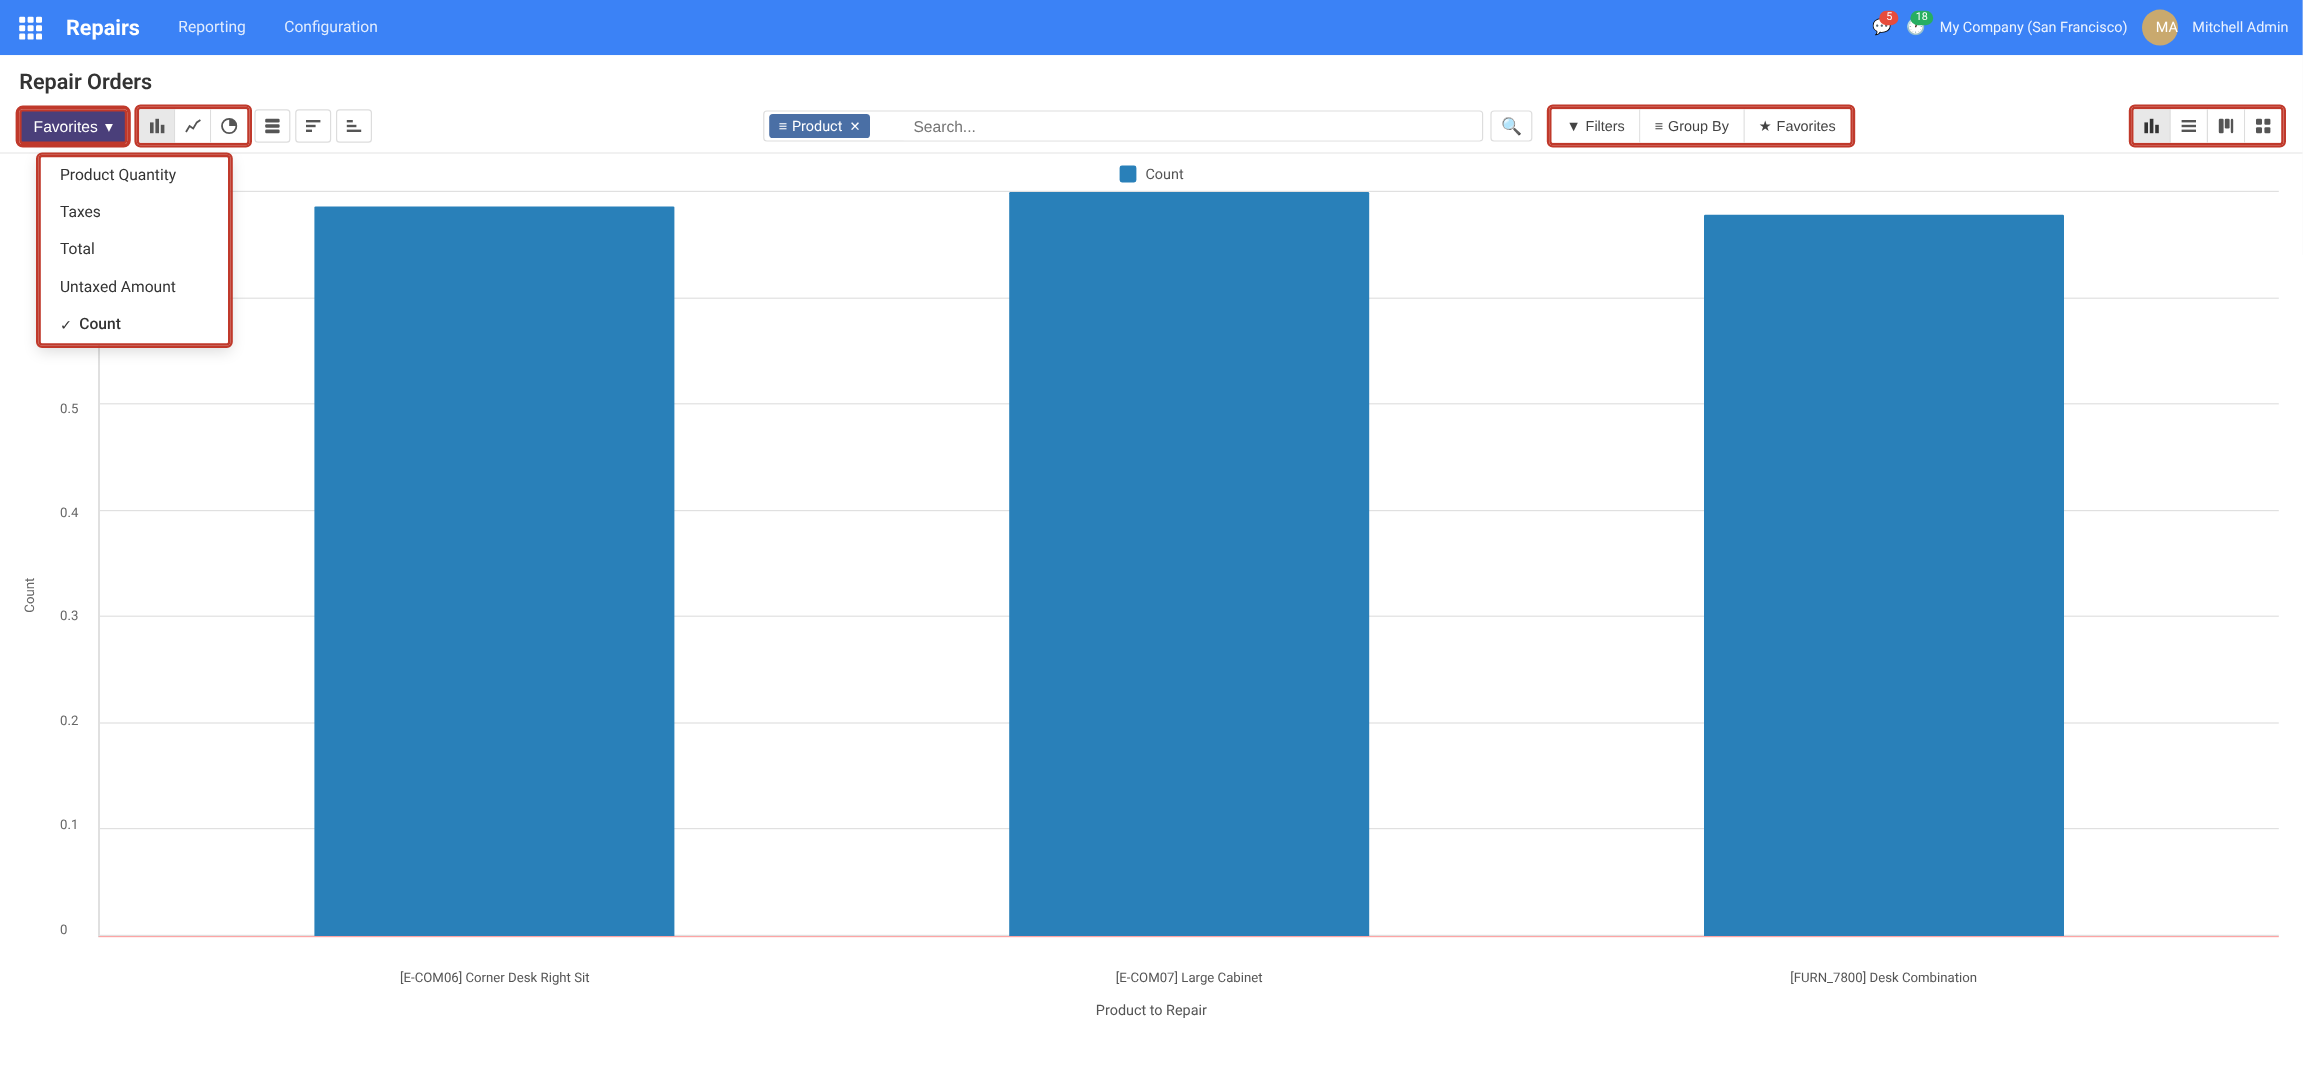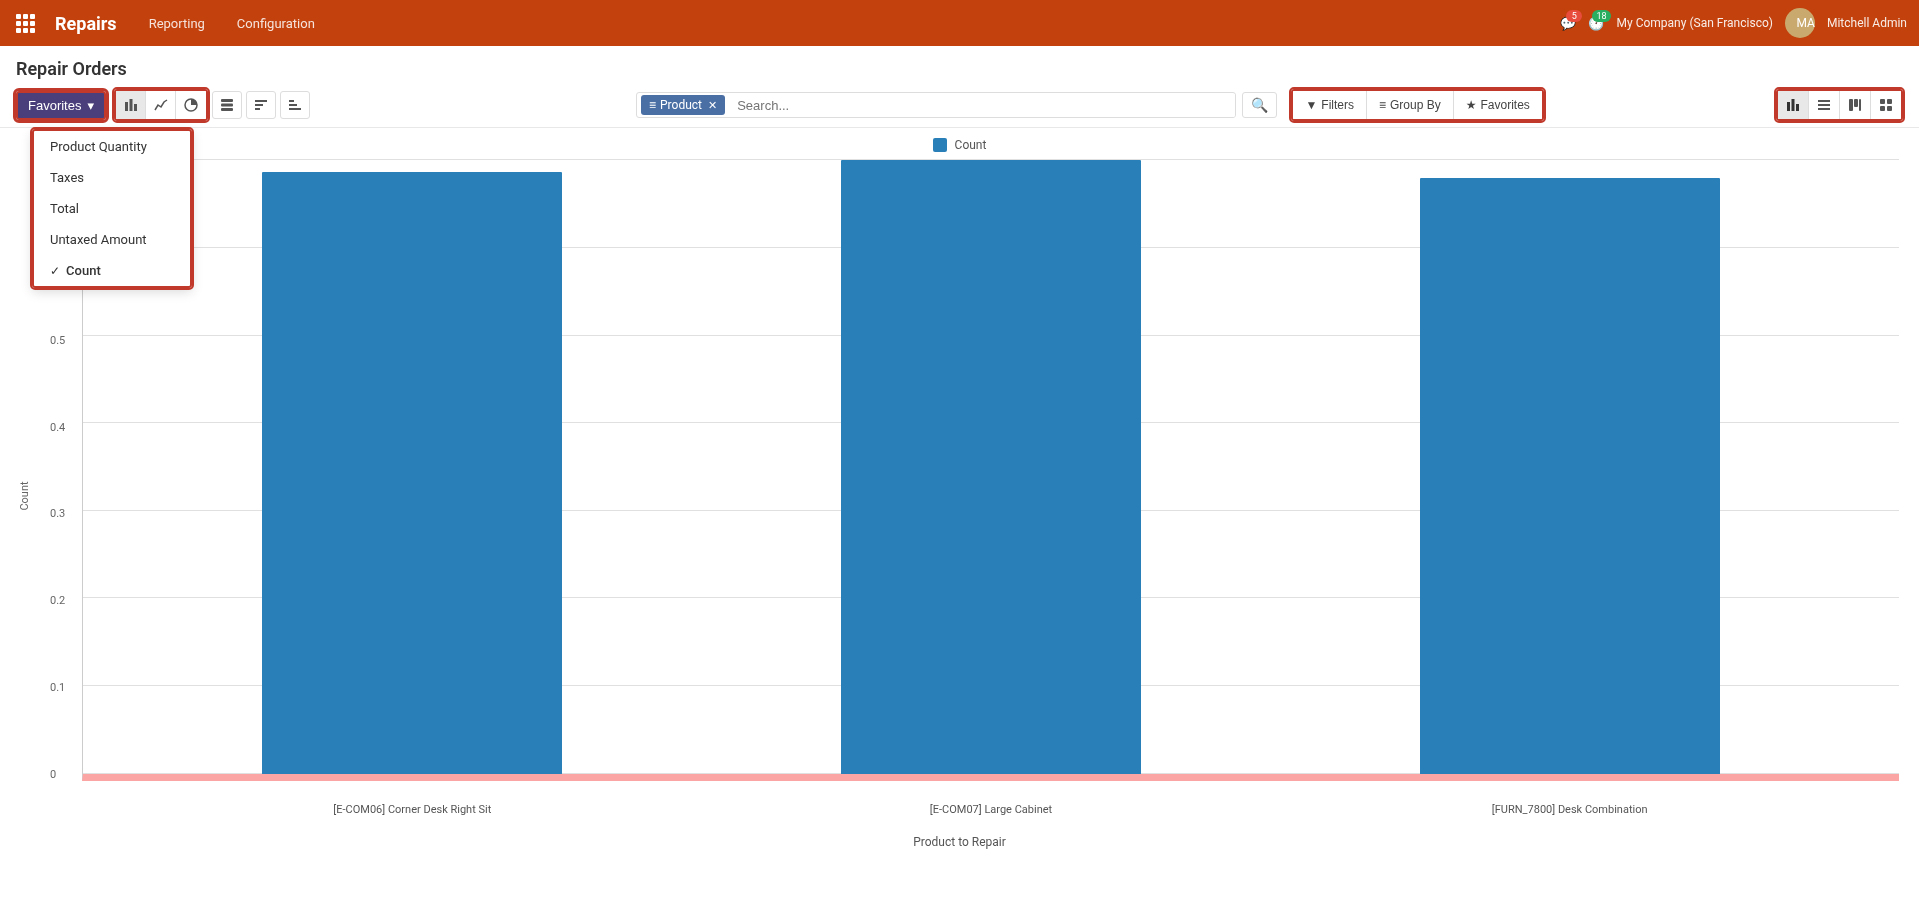--- a/index.html
+++ b/index.html
@@ -1,20 +1,20 @@
 <!DOCTYPE html>
 <html><head>
   <meta charset="utf-8">
   <style>
     * { box-sizing: border-box; margin: 0; padding: 0; }
     body { font-family: -apple-system, BlinkMacSystemFont, 'Segoe UI', Roboto, sans-serif; font-size: 13px; background: #f5f5f5; overflow: hidden; }
 
     
     .navbar {
-      background: #c2410c;
+      background: #3b82f6;
       height: 46px;
       display: flex;
       align-items: center;
       padding: 0 12px;
       color: white;
       gap: 16px;
     }
     .navbar-apps {
       display: grid;
       grid-template-columns: 1fr 1fr 1fr;
@@ -296,20 +296,21 @@
       align-items: center;
       padding: 2px 4px;
       gap: 4px;
     }
     .search-container input {
       border: none;
       outline: none;
       padding: 4px 8px;
       font-size: 13px;
       flex: 1;
+      margin-left: 24px;
     }
   </style>
 </head>
 <body>
 
 <div class="navbar">
   <div class="navbar-apps">
     <span></span>
       <span></span>
       <span></span>
@@ -492,21 +493,21 @@
         <span class="y-tick">0</span>
         <span class="y-tick">0.1</span>
         <span class="y-tick">0.2</span>
         <span class="y-tick">0.3</span>
         <span class="y-tick">0.4</span>
         <span class="y-tick">0.5</span>
         <span class="y-tick">0.6</span>
         <span class="y-tick">0.7</span>
       </div>
 
-      <div style="flex: 1; position: relative; border-left: 1px solid #ccc; border-bottom: 7px solid #fca5a5;">
+      <div style="flex: 1; position: relative; border-left: 1px solid #ccc; border-bottom: 1px solid #fca5a5;">
 
         <div style="position: absolute; top: 0; left: 0; right: 0; bottom: 0;">
           <div style="position: absolute; bottom: 0%; left: 0; right: 0; border-top: 1px solid #e0e0e0;"></div>
           <div style="position: absolute; bottom: 14.3%; left: 0; right: 0; border-top: 1px solid #e0e0e0;"></div>
           <div style="position: absolute; bottom: 28.6%; left: 0; right: 0; border-top: 1px solid #e0e0e0;"></div>
           <div style="position: absolute; bottom: 42.9%; left: 0; right: 0; border-top: 1px solid #e0e0e0;"></div>
           <div style="position: absolute; bottom: 57.1%; left: 0; right: 0; border-top: 1px solid #e0e0e0;"></div>
           <div style="position: absolute; bottom: 71.4%; left: 0; right: 0; border-top: 1px solid #e0e0e0;"></div>
           <div style="position: absolute; bottom: 85.7%; left: 0; right: 0; border-top: 1px solid #e0e0e0;"></div>
           <div style="position: absolute; bottom: 100%; left: 0; right: 0; border-top: 1px solid #e0e0e0;"></div>

